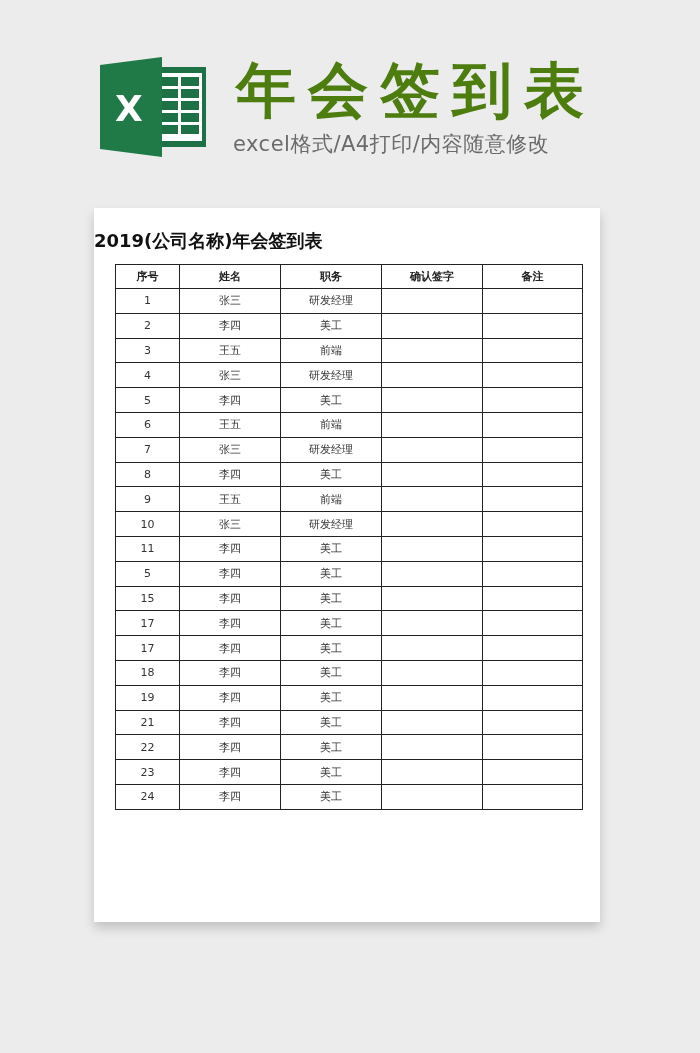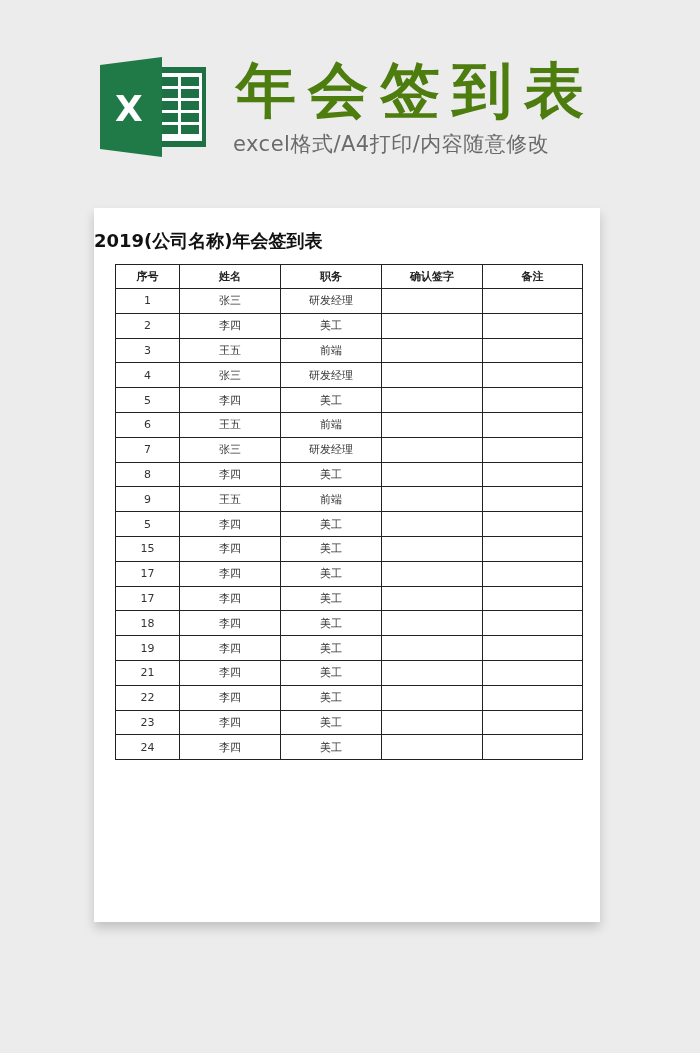--- a/index.html
+++ b/index.html
@@ -117,20 +117,34 @@
           <td></td>
         </tr>
         <tr>
           <td>9</td>
           <td>王五</td>
           <td>前端</td>
           <td></td>
           <td></td>
         </tr>
         <tr>
+          <td>10</td>
+          <td>张三</td>
+          <td>研发经理</td>
+          <td></td>
+          <td></td>
+        </tr>
+        <tr>
+          <td>11</td>
+          <td>李四</td>
+          <td>美工</td>
+          <td></td>
+          <td></td>
+        </tr>
+        <tr>
           <td>5</td>
           <td>李四</td>
           <td>美工</td>
           <td></td>
           <td></td>
         </tr>
         <tr>
           <td>15</td>
           <td>李四</td>
           <td>美工</td>

